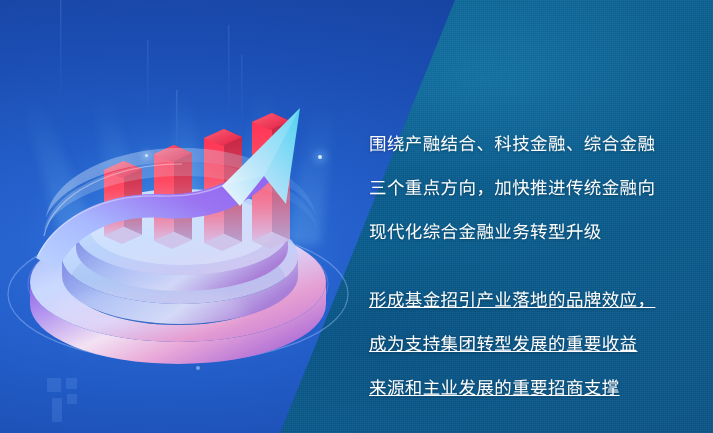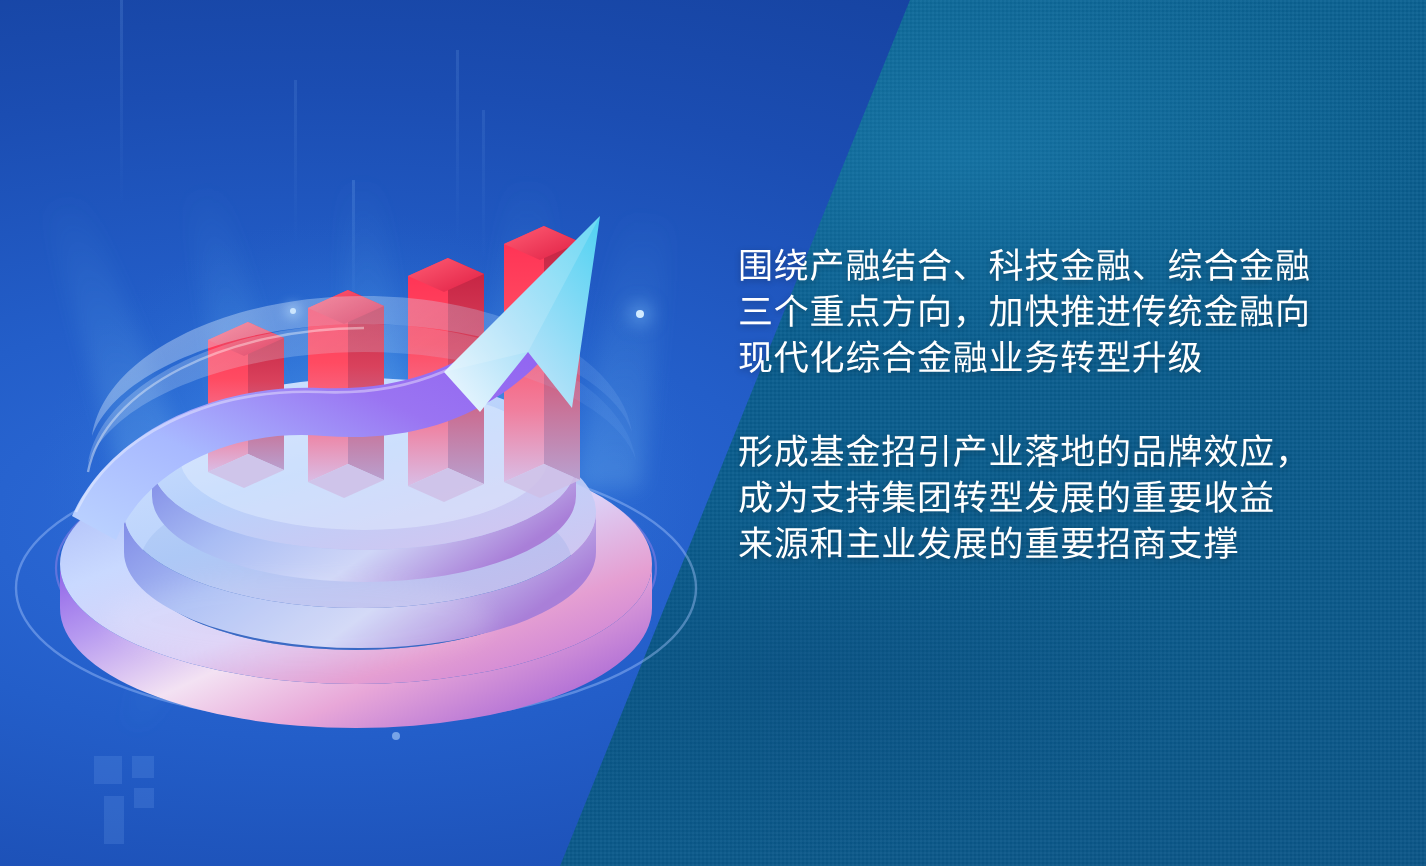--- a/index.html
+++ b/index.html
@@ -69,27 +69,27 @@
   .illo{position:absolute;left:0;top:86px;width:370px;height:300px;}
   .illo svg{display:block;width:100%;height:100%;overflow:visible;}
 
   
   .copy{
     position:absolute;left:369px;top:104px;width:315px;
     color:#ffffff;
   }
   .para{
     font-size:17.5px;
-    line-height:23px;
+    line-height:44px;
     letter-spacing:.4px;
     text-shadow:0 1px 3px rgba(0,0,0,.28);
     white-space:pre-line;
     font-weight:400;
   }
-  .para + .para{margin-top:24px;}
+  .para + .para{margin-top:24px;text-decoration:underline;}
 </style>
 </head>
 <body>
 
 <div class="stage">
 
   <div class="bg-base"></div>
   <div class="bg-streaks"></div>
 
   <span class="dot d1"></span>

